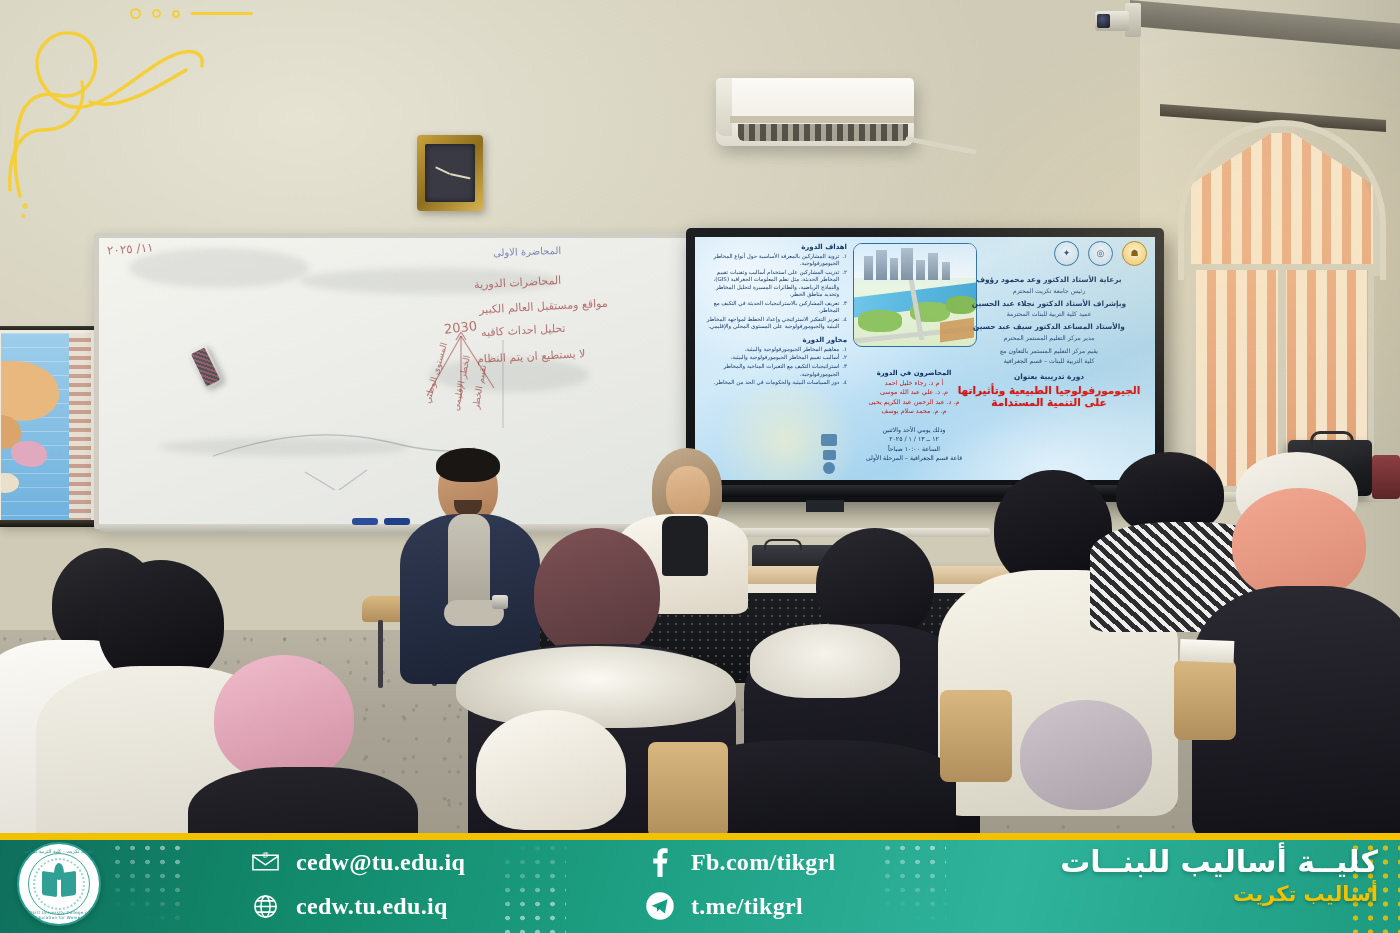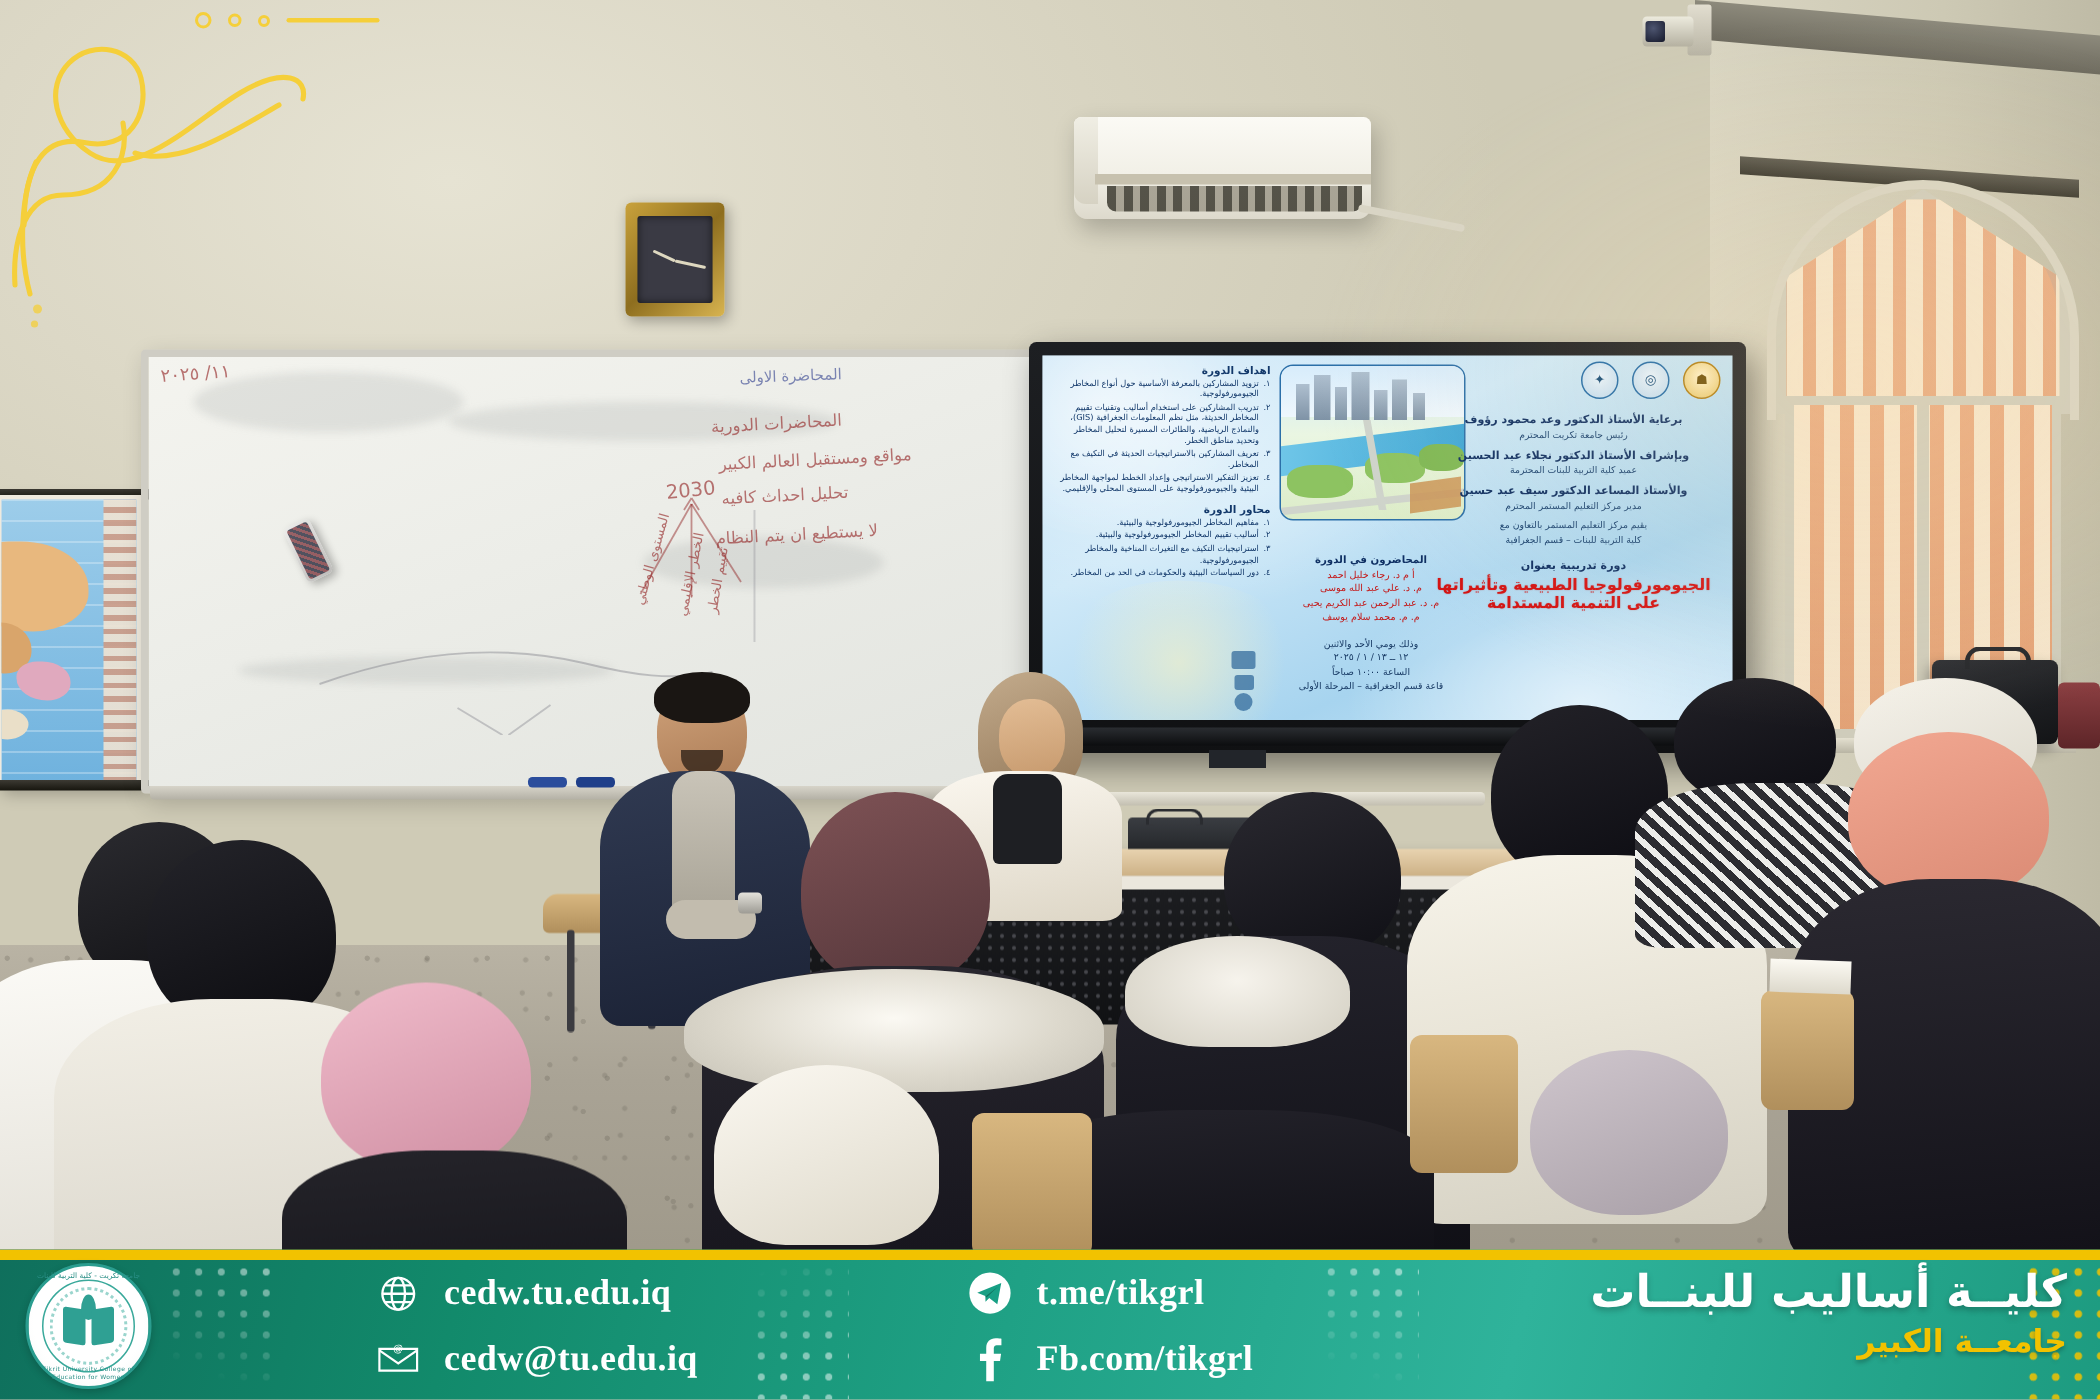--- a/index.html
+++ b/index.html
@@ -679,60 +679,60 @@
         <div class="seal-book">
           <div class="seal-flame"></div>
         </div>
       </div>
       <div class="seal-arc-text bottom">Tikrit University College of Education for Women</div>
     </div>
 
     <div class="contacts">
       <div class="contact-row">
         <span class="c-icon">
+          <svg width="29" height="24" viewBox="0 0 30 24" fill="none" stroke="#ffffff" stroke-width="1.5">
+            <path d="M2,6 L15,15 L28,6"></path>
+            <path d="M2,20 V5 H28 V20 Z"></path>
+            <text x="15" y="7" font-size="7" fill="#ffffff" stroke="none" text-anchor="middle">@</text>
+          </svg>
+        </span>
+        <span class="c-text">cedw@tu.edu.iq</span>
+      </div>
+      <div class="contact-row">
+        <span class="c-icon">
           <svg width="27" height="27" viewBox="0 0 24 24" fill="none" stroke="#ffffff" stroke-width="1.4">
             <circle cx="12" cy="12" r="9.4"></circle>
             <ellipse cx="12" cy="12" rx="4" ry="9.4"></ellipse>
             <path d="M2.6,12 H21.4 M4.2,7 H19.8 M4.2,17 H19.8"></path>
           </svg>
         </span>
         <span class="c-text">cedw.tu.edu.iq</span>
       </div>
+    </div>
+
+    <div class="social">
       <div class="contact-row">
         <span class="c-icon">
-          <svg width="29" height="24" viewBox="0 0 30 24" fill="none" stroke="#ffffff" stroke-width="1.5">
-            <path d="M2,6 L15,15 L28,6"></path>
-            <path d="M2,20 V5 H28 V20 Z"></path>
-            <text x="15" y="7" font-size="7" fill="#ffffff" stroke="none" text-anchor="middle">@</text>
+          <svg width="18" height="30" viewBox="0 0 14 26" fill="#ffffff">
+            <path d="M9.2,26 V14.2 h3.6 l0.6,-4.3 h-4.2 V7.2 c0,-1.25 0.35,-2.1 2.15,-2.1 h2.25 V1.25 C13.2,1.18 11.86,1 10.3,1 C7.05,1 4.82,2.98 4.82,6.64 v3.26 H1.2 v4.3 h3.62 V26 Z"></path>
           </svg>
         </span>
-        <span class="c-text">cedw@tu.edu.iq</span>
-      </div>
-    </div>
-
-    <div class="social">
+        <span class="c-text">Fb.com/tikgrl</span>
+      </div>
       <div class="contact-row">
         <span class="c-icon">
           <svg width="30" height="30" viewBox="0 0 24 24">
             <circle cx="12" cy="12" r="11" fill="#ffffff"></circle>
             <path d="M5.2,11.8 L18,6.6 L15.9,18 L11.6,14.6 L9.6,16.6 L9.5,13.6 Z" fill="#18a085"></path>
             <path d="M9.6,13.8 L16.2,8.6 L10.1,14.4 Z" fill="#0f6f5c"></path>
           </svg>
         </span>
         <span class="c-text">t.me/tikgrl</span>
       </div>
-      <div class="contact-row">
-        <span class="c-icon">
-          <svg width="18" height="30" viewBox="0 0 14 26" fill="#ffffff">
-            <path d="M9.2,26 V14.2 h3.6 l0.6,-4.3 h-4.2 V7.2 c0,-1.25 0.35,-2.1 2.15,-2.1 h2.25 V1.25 C13.2,1.18 11.86,1 10.3,1 C7.05,1 4.82,2.98 4.82,6.64 v3.26 H1.2 v4.3 h3.62 V26 Z"></path>
-          </svg>
-        </span>
-        <span class="c-text">Fb.com/tikgrl</span>
-      </div>
     </div>
 
     <div class="brand">
       <div class="brand-college">كليــة أساليب للبنــات</div>
-      <div class="brand-univ">جامعــة الكبير</div>
+      <div class="brand-univ">أساليب تكريت</div>
     </div>
   </div>
 
 </div>
 
 </body></html>

